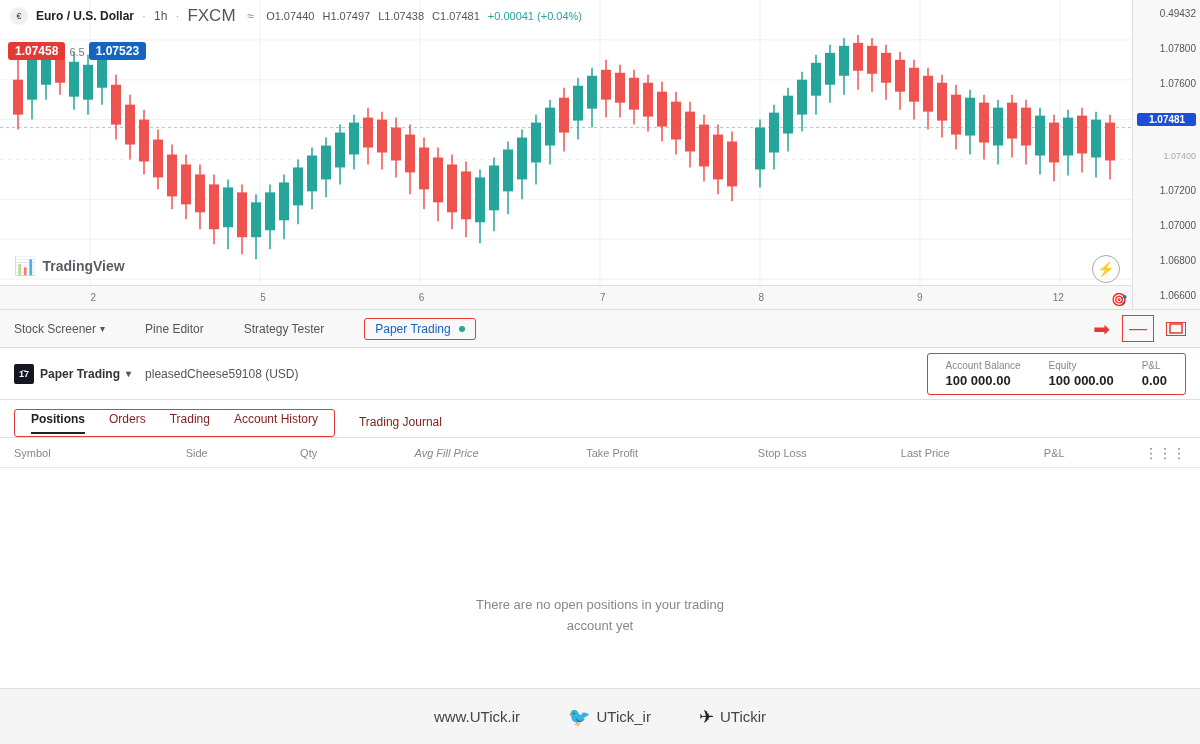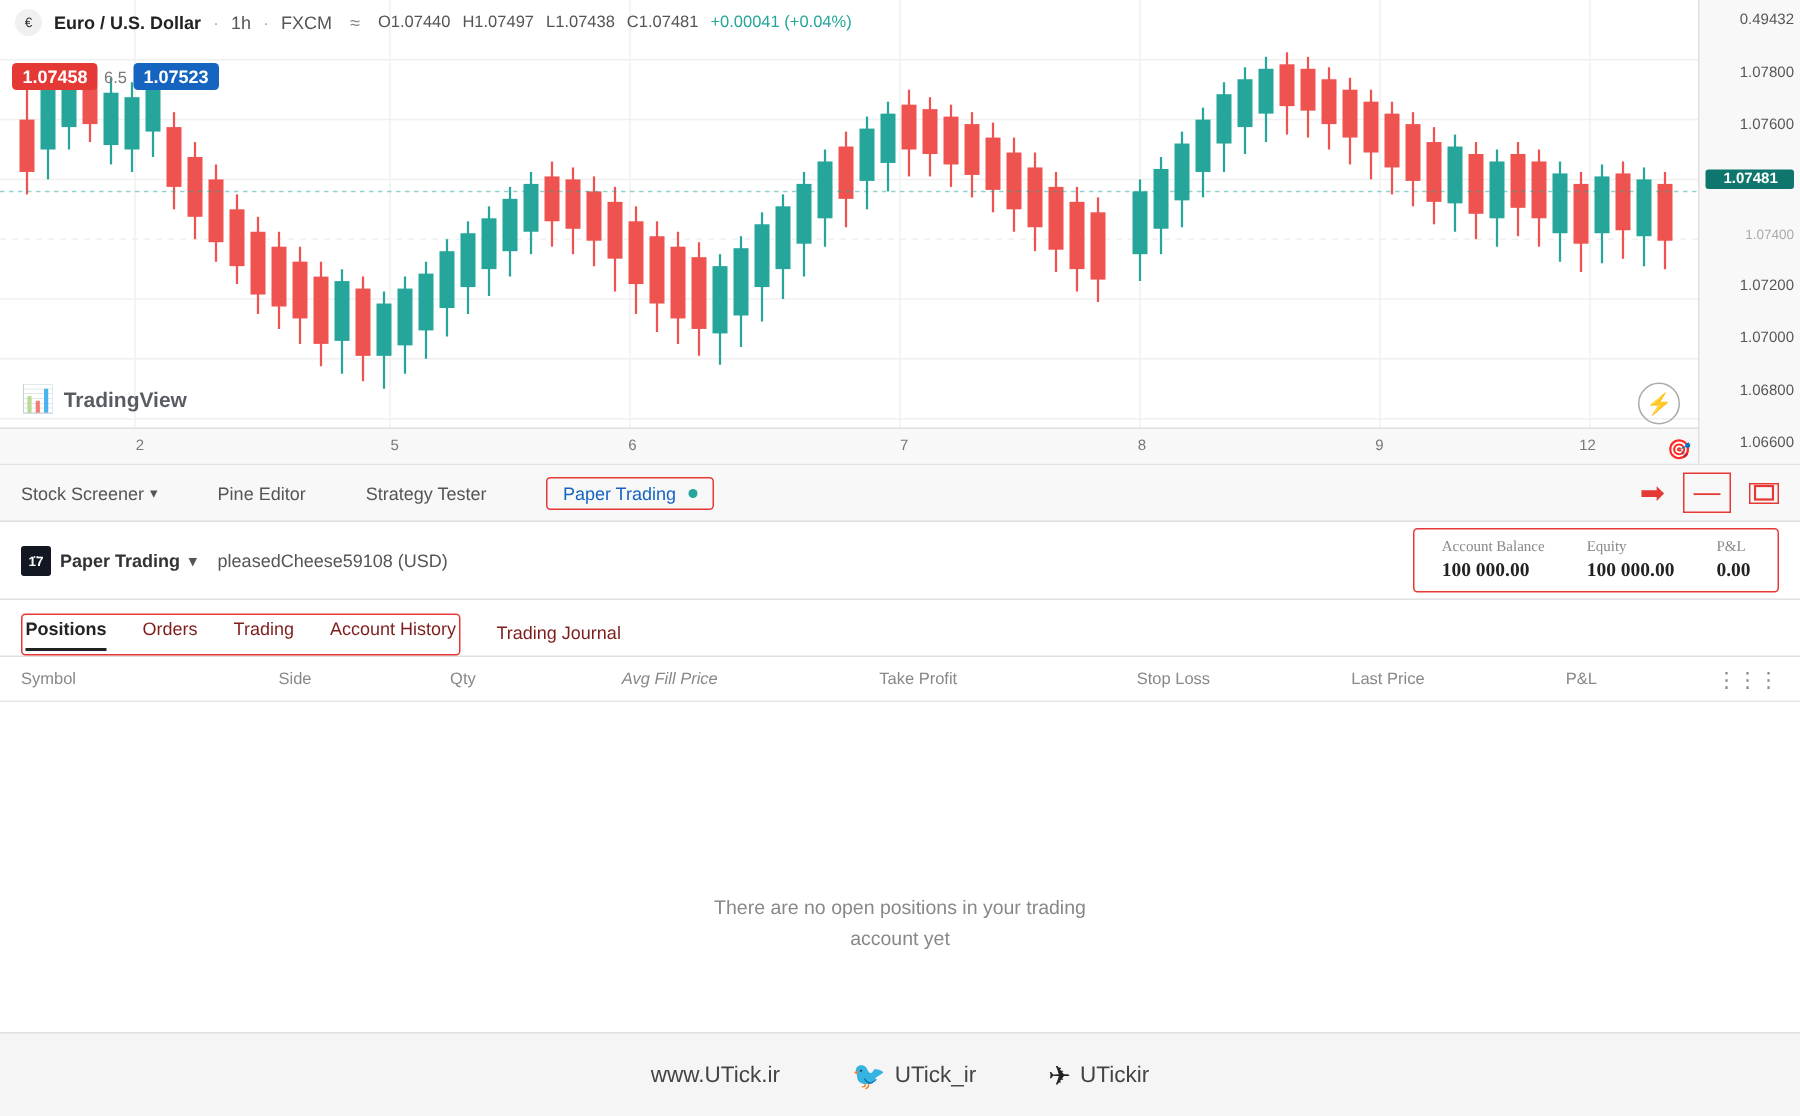--- a/index.html
+++ b/index.html
@@ -69,21 +69,21 @@
       padding: 8px 4px;
       font-size: 10px;
       color: #555;
     }
 
     .price-label {
       text-align: right;
     }
 
     .price-label-current {
-      background: #0f766e;
+      background: #1d4ed8;
       color: white;
       padding: 1px 12px;
       border-radius: 2px;
       font-weight: bold;
       font-size: 10px;
     }
 
     
     #candlestick-svg {
       position: absolute;
@@ -273,21 +273,20 @@
       color: #555;
     }
 
     .account-stats {
       margin-left: auto;
       display: flex;
       gap: 28px;
       border: 1.5px solid #e53935;
       padding: 6px 18px;
       border-radius: 3px;
-      font-family: Liberation Serif, serif;
     }
 
     .stat-item {
       display: flex;
       flex-direction: column;
       align-items: flex-start;
     }
 
     .stat-label {
       font-size: 10px;
@@ -323,21 +322,21 @@
     .tab-item-active {
       color: #222;
       font-weight: 600;
       border-bottom: 2px solid #222;
     }
 
     .tabs-group-bordered {
       display: flex;
       gap: 24px;
       border: 1.5px solid #e53935;
-      padding: 2px 2px;
+      padding: 2px 16px;
       border-radius: 3px;
     }
 
     
     #col-headers {
       height: 30px;
       background: #ffffff;
       border-bottom: 1px solid #e8e8e8;
       display: flex;
       align-items: center;
@@ -436,21 +435,21 @@
 <body>
 
 <div id="chart-area">
 
   <div id="chart-header">
     <span class="chart-symbol-icon">€</span>
     <span style="font-size:12px;font-weight:600;color:#222;">Euro / U.S. Dollar</span>
     <span style="color:#aaa;">·</span>
     <span style="font-size:12px;color:#555;">1h</span>
     <span style="color:#aaa;">·</span>
-    <span style="font-size:12px;color:#555;text-align:right;">FXCM</span>
+    <span style="font-size:17px;color:#555;text-align:right;">FXCM</span>
     <span style="font-size:12px;color:#888;margin:0 4px;">≈</span>
     <span class="chart-ohlc">O1.07440</span>
     <span class="chart-ohlc">H1.07497</span>
     <span class="chart-ohlc">L1.07438</span>
     <span class="chart-ohlc">C1.07481</span>
     <span class="chart-change-positive">+0.00041 (+0.04%)</span>
   </div>
 
   <div style="position:absolute;top:42px;left:8px;display:flex;align-items:flex-end;gap:4px;z-index:10;">
     <span class="price-bubble-red">1.07458</span>

